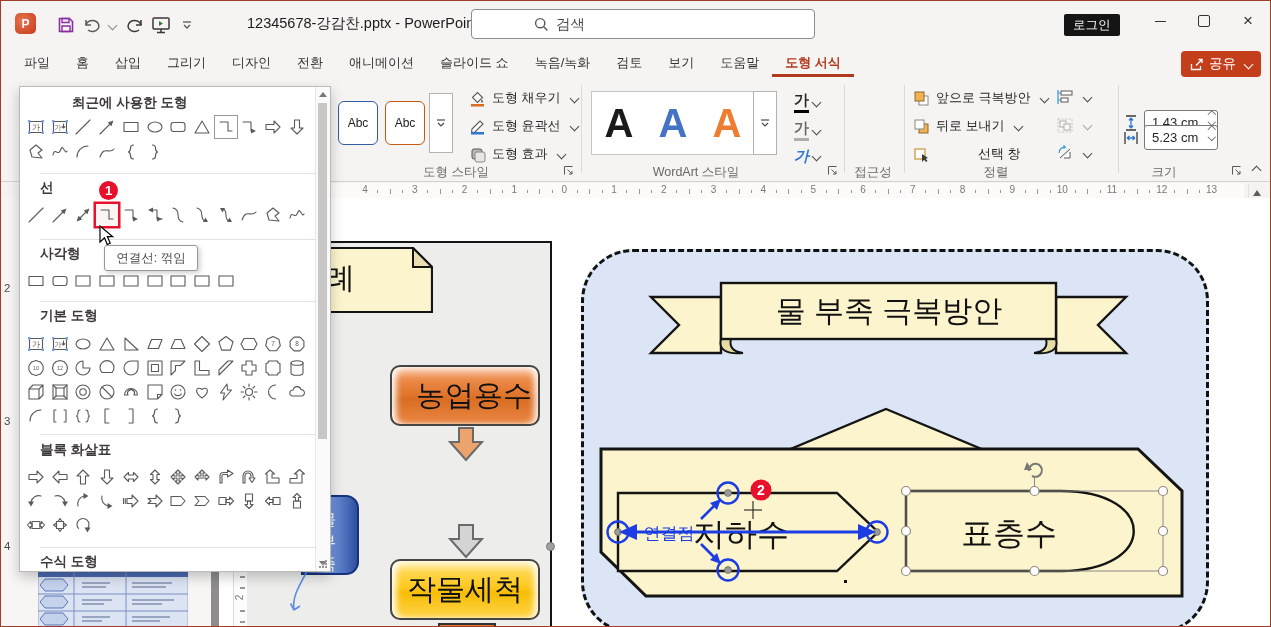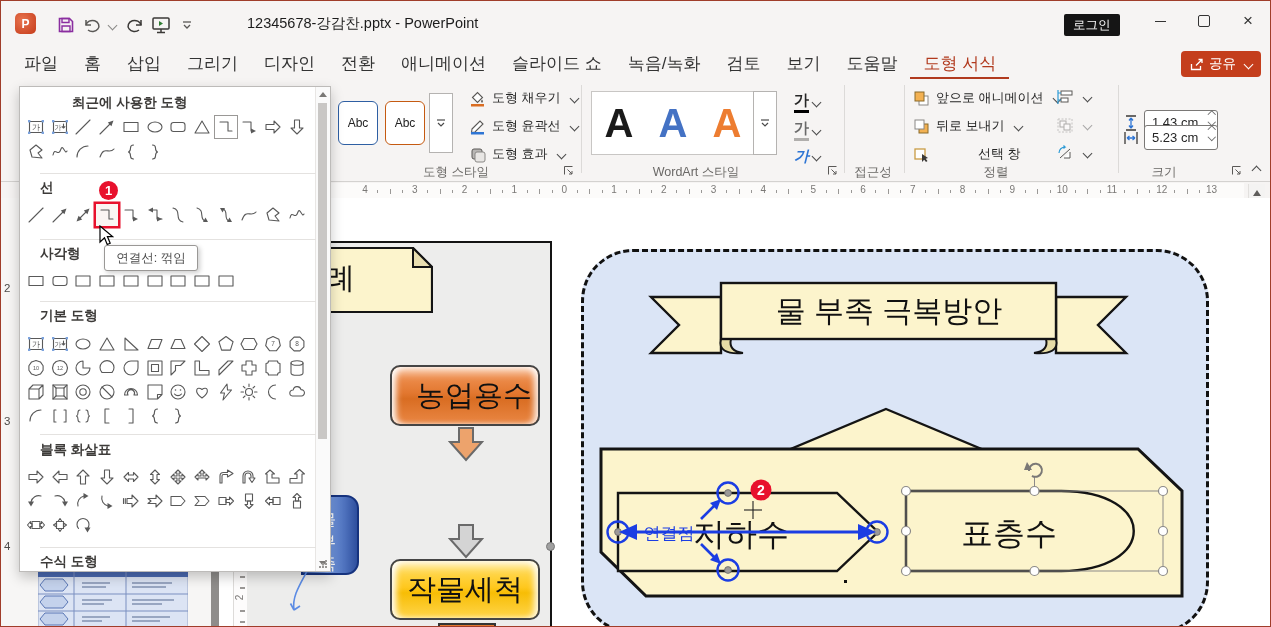--- a/index.html
+++ b/index.html
@@ -16,22 +16,22 @@
   #title-text{position:absolute;left:246px;top:13px;font-size:14.5px;color:#1c1c1c;white-space:nowrap;}
   #searchbox{position:absolute;left:470px;top:8px;width:344px;height:30px;background:#fff;
     border:1px solid #8f8d8b;border-radius:4px;display:flex;align-items:center;padding-left:84px;
     box-sizing:border-box;font-size:14.5px;color:#4a4a4a;}
   #searchbox svg{position:absolute;left:62px;top:7px;}
   #login-btn{position:absolute;left:1063px;top:13px;height:22px;padding:0 9px;background:#151515;
     color:#fff;font-size:12.5px;display:flex;align-items:center;border-radius:2px;}
   .winctl{position:absolute;top:0;width:44px;height:40px;display:flex;align-items:center;justify-content:center;color:#333;}
   
   #tabrow{position:absolute;left:10px;top:46px;height:32px;display:flex;align-items:center;gap:0;}
-  .tab{padding:5px 13px;font-size:17px;color:#333;white-space:nowrap;}
-  .tab.active{color:#b13a1e;font-weight:normal;border-bottom:3px solid #b13a1e;padding-bottom:2px;}
+  .tab{padding:5px 13px;font-size:13px;color:#333;white-space:nowrap;}
+  .tab.active{color:#b13a1e;font-weight:bold;border-bottom:3px solid #b13a1e;padding-bottom:2px;}
   #share-btn{position:absolute;right:9px;top:50px;height:26px;background:#c43e1c;border-radius:4px;
     color:#fff;font-size:13.5px;display:flex;align-items:center;gap:5px;padding:0 9px;}
   #share-btn .chev{border-color:#fff;}
   
   #ribbon{position:absolute;left:0;top:78px;width:100%;height:102px;background:#f6f4f3;
     border-bottom:1px solid #d4d2d0;}
   .vsep{position:absolute;top:6px;height:88px;width:1px;background:#dcdad8;}
   .grouplabel{position:absolute;top:85px;font-size:12.5px;color:#6a6866;white-space:nowrap;transform:translateX(-50%);}
   .launcher{position:absolute;top:86px;width:11px;height:11px;}
   .chev{display:inline-block;width:6px;height:6px;border-right:1.4px solid #4a4a4a;border-bottom:1.4px solid #4a4a4a;
@@ -150,20 +150,27 @@
           </svg>
       </span>
       <span class="qbtn">
         <svg width="12" height="12" viewBox="0 0 12 12">
             <path d="M2 3h8" stroke="#5a5856" stroke-width="1.3"></path>
             <path d="M3 6l3 3 3-3" fill="none" stroke="#5a5856" stroke-width="1.3"></path>
           </svg>
       </span>
     </div>
     <span id="title-text">12345678-강감찬.pptx  -  PowerPoint</span>
+    <div id="searchbox">
+      <svg width="15" height="15" viewBox="0 0 15 15">
+          <circle cx="6.2" cy="6.2" r="4.6" fill="none" stroke="#5a5856" stroke-width="1.4"></circle>
+          <path d="M9.8 9.8l3.6 3.6" stroke="#5a5856" stroke-width="1.4"></path>
+        </svg>
+      <span>검색</span>
+    </div>
     <div id="login-btn">로그인</div>
     <div class="winctl" style="right:88px;">
         <span style="display:inline-block;width:11px;border-top:1.4px solid #333;"></span>
       </div>
     <div class="winctl" style="right:44px;">
         <span style="display:inline-block;width:10px;height:10px;border:1.3px solid #333;border-radius:2px;"></span>
       </div>
     <div class="winctl" style="right:0;font-size:17px;">×</div>
   </div>
 
@@ -264,21 +271,21 @@
     <div class="vsep" style="left:843px;"></div>
 
     <span class="grouplabel" style="left:872px;">접근성</span>
     <div class="vsep" style="left:903px;"></div>
 
     <div class="rbtn" style="left:912px;top:10px;">
       <svg width="17" height="17" viewBox="0 0 17 17">
           <rect x="6" y="6" width="9" height="9" fill="#fff" stroke="#8a8886"></rect>
           <rect x="2" y="2" width="9" height="9" fill="#f3b152" stroke="#8a6a2a"></rect>
         </svg>
-      <span>앞으로 애니메이션</span>
+      <span>앞으로 극복방안</span>
         <span class="chev"></span>
     </div>
     <div class="rbtn" style="left:912px;top:38px;">
       <svg width="17" height="17" viewBox="0 0 17 17">
           <rect x="6" y="6" width="9" height="9" fill="#f3b152" stroke="#8a6a2a"></rect>
           <rect x="2" y="2" width="9" height="9" fill="#fff" stroke="#8a8886"></rect>
         </svg>
       <span>뒤로 보내기</span>
         <span class="chev"></span>
     </div>

